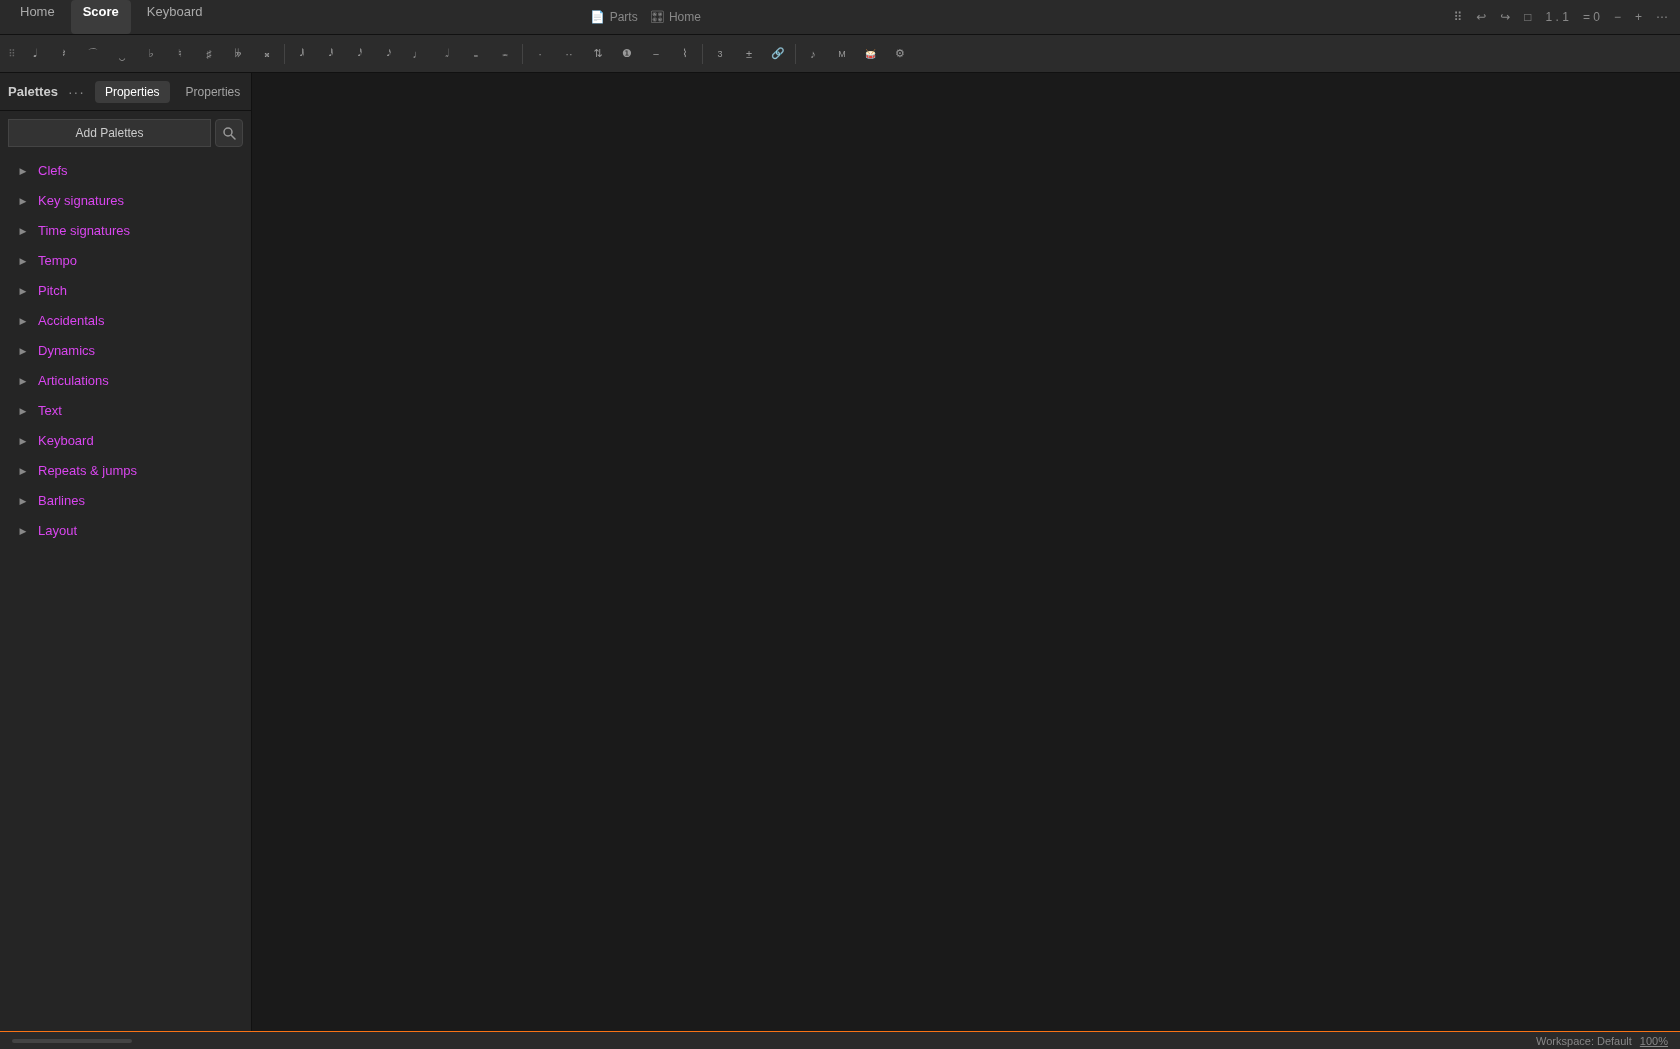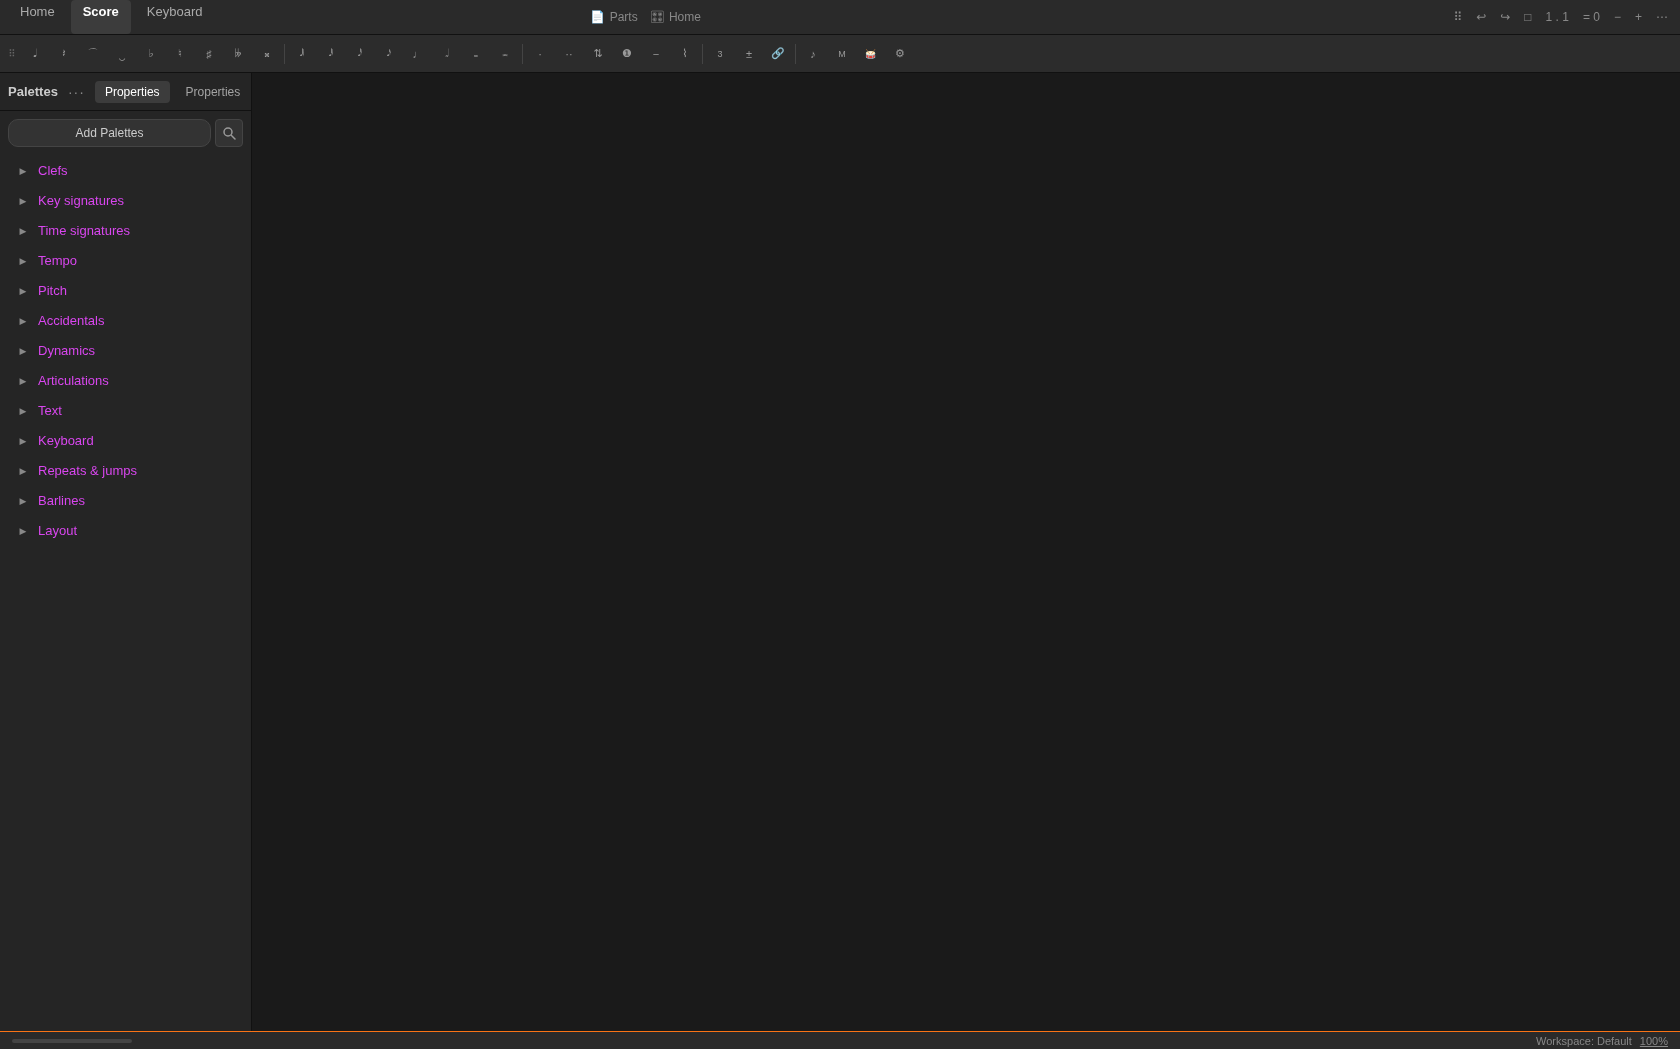--- a/index.html
+++ b/index.html
@@ -162,21 +162,21 @@
       display: flex;
       align-items: center;
       padding: 8px;
       gap: 4px;
     }
     .add-palettes-btn {
       flex: 1;
       padding: 6px 12px;
       background: #333;
       border: 1px solid #444;
-      border-radius: 10px;
+      border-radius: 0;
       color: #ccc;
       cursor: pointer;
       font-size: 12px;
       text-align: center;
     }
     .search-btn {
       width: 28px;
       height: 28px;
       display: flex;
       align-items: center;

